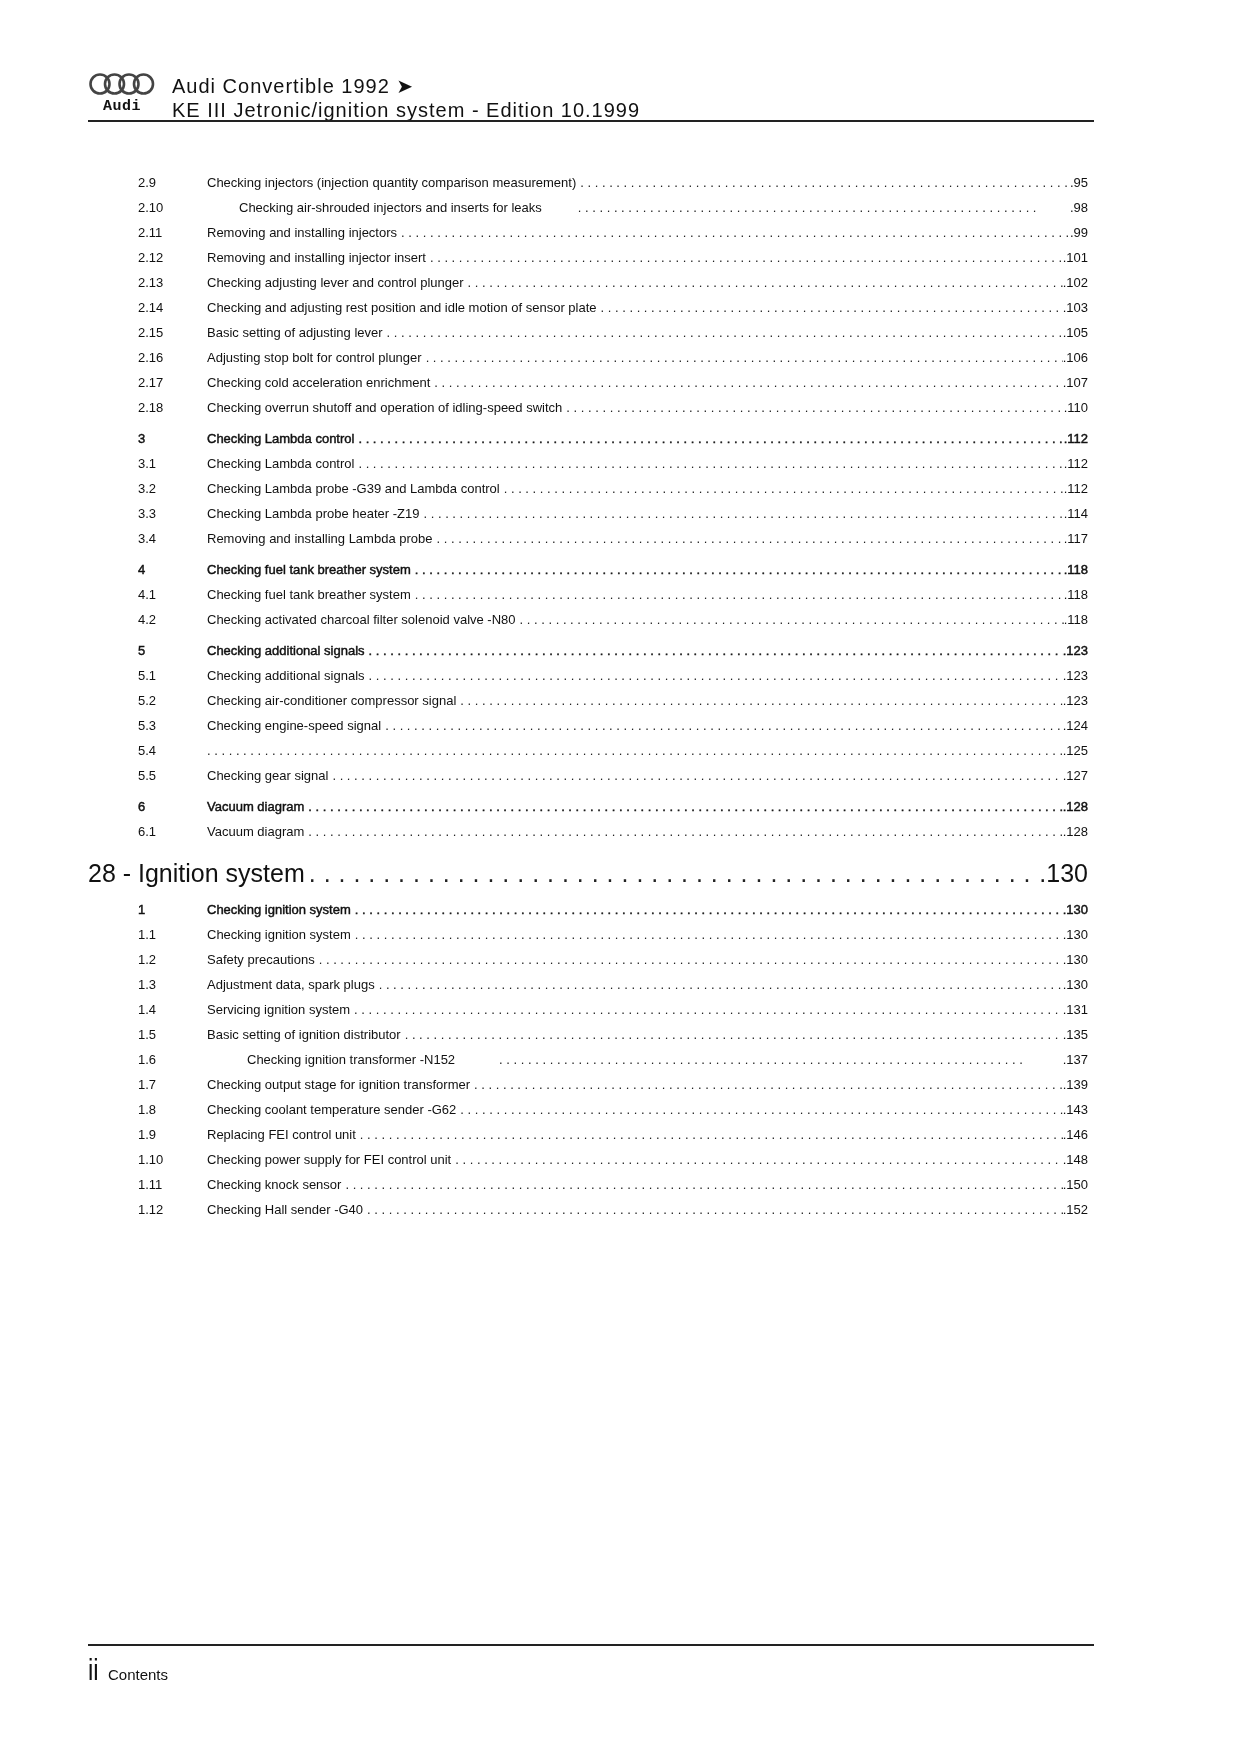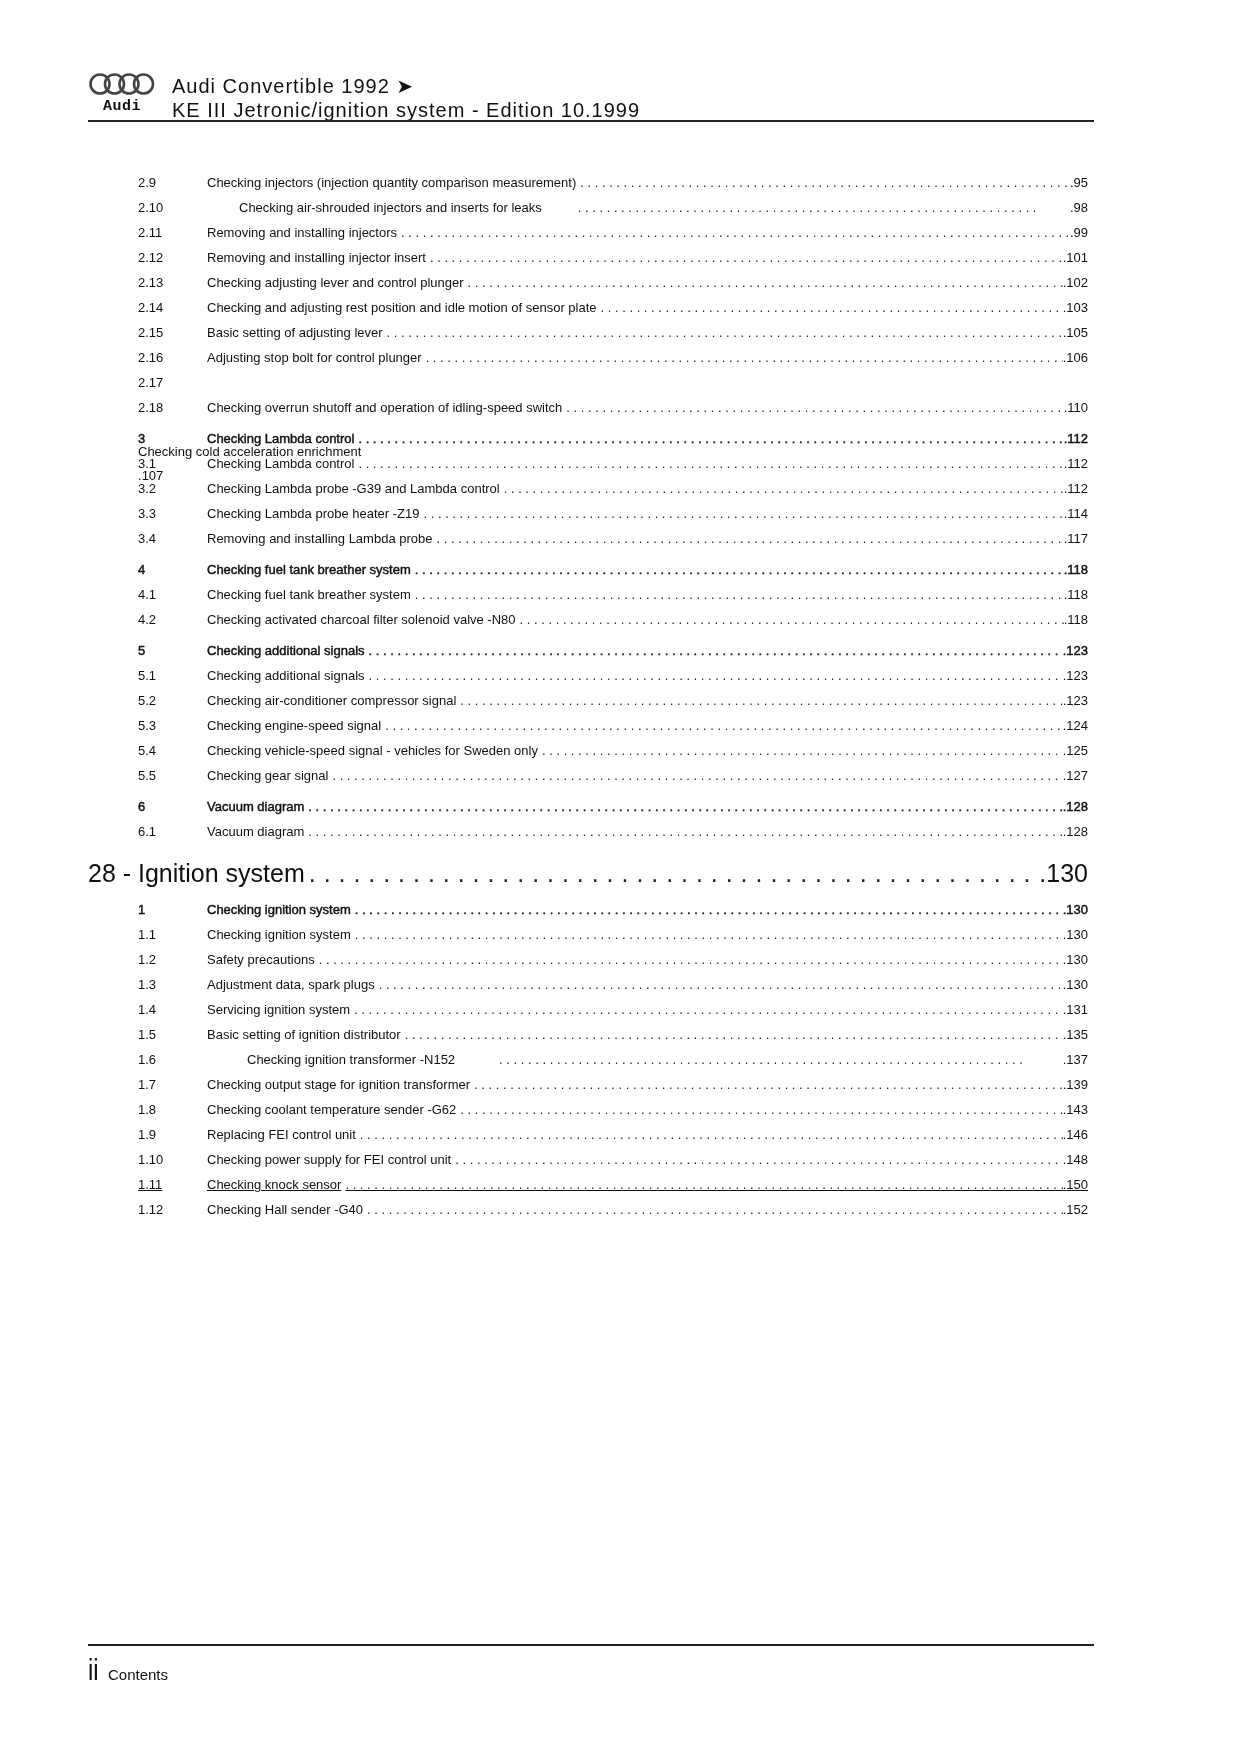--- a/index.html
+++ b/index.html
@@ -88,21 +88,21 @@
       <span class="title">Basic setting of adjusting lever</span>
       <span class="leader"></span>
       <span class="page">105</span>
     </div>
     <div class="row" style="top: 346px;">
       <span class="num">2.16</span>
       <span class="title">Adjusting stop bolt for control plunger</span>
       <span class="leader"></span>
       <span class="page">106</span>
     </div>
-    <div class="row" style="top: 371px; flex-direction: column;">
+    <div class="row" style="top: 371px;">
       <span class="num">2.17</span>
       <span class="title">Checking cold acceleration enrichment</span>
       <span class="leader"></span>
       <span class="page">107</span>
     </div>
     <div class="row" style="top: 396px;">
       <span class="num">2.18</span>
       <span class="title">Checking overrun shutoff and operation of idling-speed switch</span>
       <span class="leader"></span>
       <span class="page">110</span>
@@ -174,21 +174,20 @@
       <span class="page">123</span>
     </div>
     <div class="row" style="top: 714px;">
       <span class="num">5.3</span>
       <span class="title">Checking engine-speed signal</span>
       <span class="leader"></span>
       <span class="page">124</span>
     </div>
     <div class="row" style="top: 739px;">
       <span class="num">5.4</span>
-      <span class="title">Checking vehicle-speed signal - vehicles for Sweden only</span>
       <span class="leader"></span>
       <span class="page">125</span>
     </div>
     <div class="row" style="top: 764px; align-items: flex-end;">
       <span class="num">5.5</span>
       <span class="title">Checking gear signal</span>
       <span class="leader"></span>
       <span class="page">127</span>
     </div>
     <div class="row section" style="top: 795px;">
@@ -267,21 +266,21 @@
       <span class="title">Replacing FEI control unit</span>
       <span class="leader"></span>
       <span class="page">146</span>
     </div>
     <div class="row" style="top: 1148px;">
       <span class="num">1.10</span>
       <span class="title">Checking power supply for FEI control unit</span>
       <span class="leader"></span>
       <span class="page">148</span>
     </div>
-    <div class="row" style="top: 1173px; text-decoration: underline;">
+    <div class="row" style="top: 1173px;">
       <span class="num">1.11</span>
       <span class="title">Checking knock sensor</span>
       <span class="leader"></span>
       <span class="page">150</span>
     </div>
     <div class="row" style="top: 1198px;">
       <span class="num">1.12</span>
       <span class="title">Checking Hall sender -G40</span>
       <span class="leader"></span>
       <span class="page">152</span>

